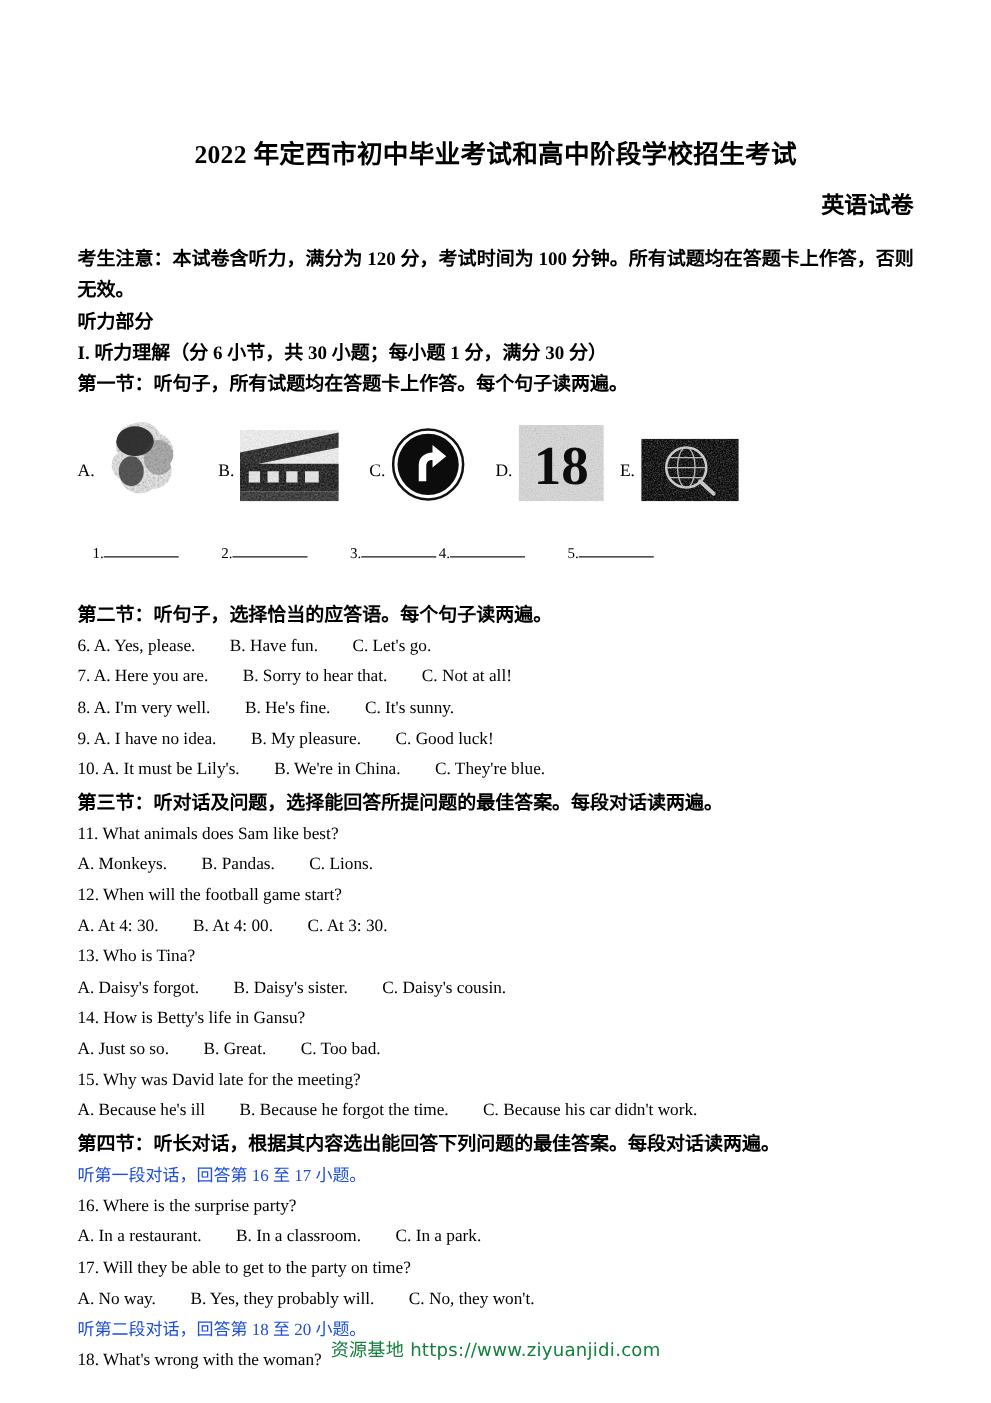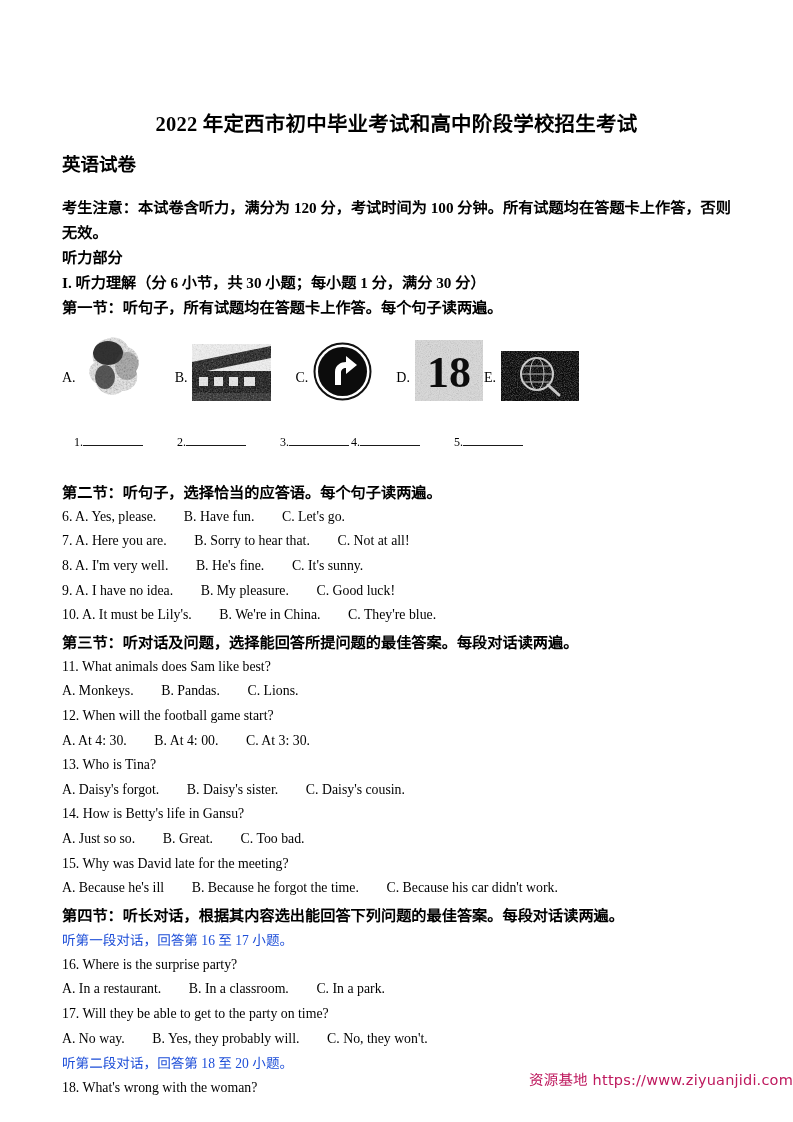--- a/index.html
+++ b/index.html
@@ -30,21 +30,21 @@
     text-align: center;
     font-size: 20.5px;
     font-weight: bold;
     letter-spacing: 0.2px;
     margin: 0;
     padding-top: 101px;
     line-height: 1.1;
     font-family: "Liberation Serif", "DejaVu Serif", serif;
   }
   .title-sub {
-    text-align: left;
+    text-align: right;
     font-size: 18.5px;
     font-weight: bold;
     margin: 0;
     padding-top: 19px;
     line-height: 1.1;
   }
 
   
   .notice {
     margin: 0;
@@ -95,21 +95,21 @@
     padding-bottom: 16px;
     padding-right: 5px;
   }
   .pic-box {
     display: block;
     background: #ffffff;
   }
   .pic-a { width: 70px;  height: 68px; margin-right: 24px; }
   .pic-b { width: 79px;  height: 57px; margin-right: 24px; }
   .pic-c { width: 59px;  height: 59px; margin-right: 24px; }
-  .pic-d { width: 53px;  height: 61px; margin-right: 16px; }
+  .pic-d { width: 53px;  height: 61px; margin-right: 28px; }
   .pic-e { width: 78px;  height: 50px; }
 
   
   .blank-row {
     padding-top: 8px;
     font-size: 12px;
     line-height: 22px;
     white-space: pre;
   }
   .blank-num { }
@@ -122,23 +122,23 @@
   }
   .blank-gap-wide { display:inline-block; width: 34px; }
   .blank-gap-narrow { display:inline-block; width: 2px; }
 
   
   .watermark {
     position: absolute;
     left: 0;
     right: 0;
     top: 1068px;
-    text-align: right;
+    text-align: center;
     font-size: 14.5px;
-    color: #be185d;
+    color: #15803d;
     font-family: "DejaVu Sans", "Liberation Sans", sans-serif;
     letter-spacing: 0.2px;
   }
 
   
   .noise { display:block; }
 </style>
 </head>
 <body>
 

